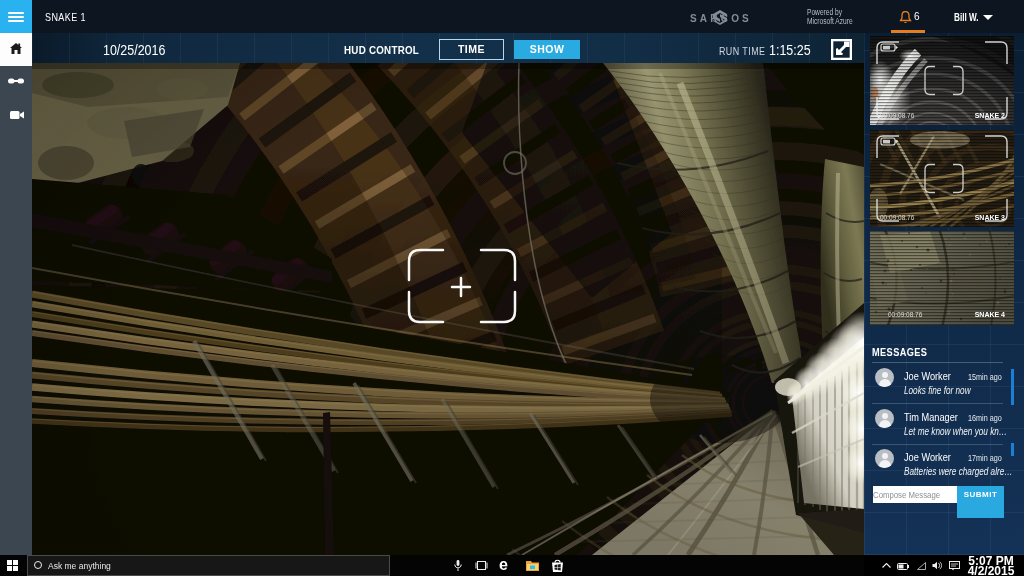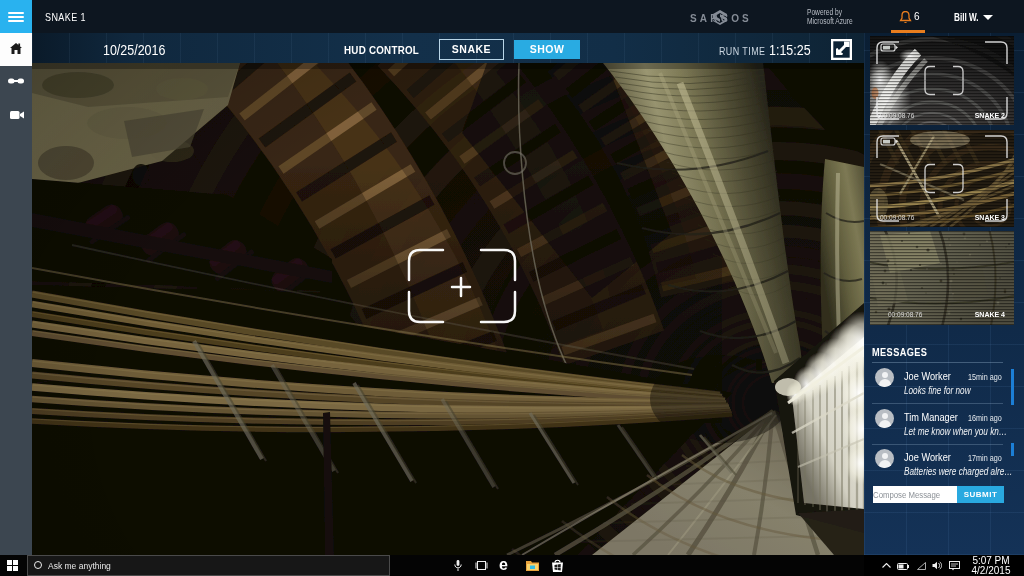--- a/index.html
+++ b/index.html
@@ -52,29 +52,29 @@
   .avatar { position:absolute; width:19px; height:19px; border-radius:50%; background:#b9bec4; overflow:hidden; }
   .avatar:before { content:""; position:absolute; left:6.5px; top:3.5px; width:6px; height:6px; border-radius:50%; background:#f2f3f4; }
   .avatar:after { content:""; position:absolute; left:3.5px; top:10.5px; width:12px; height:9px; border-radius:6px 6px 0 0; background:#f2f3f4; }
   .mname { position:absolute; color:#fff; font-size:11.5px; white-space:nowrap; transform:scaleX(0.8); transform-origin:0 0; }
   .mago { position:absolute; color:#e8ecf0; font-size:8.5px; white-space:nowrap; transform:scaleX(0.85); transform-origin:0 0; }
   .mtext { position:absolute; color:#f0f2f4; font-size:10px; font-style:italic; white-space:nowrap; transform:scaleX(0.82); transform-origin:0 0; }
   .msep2 { position:absolute; height:1px; background:rgba(160,190,215,0.28); width:131px; left:872px; }
   .scrollb { position:absolute; left:1011px; width:3px; background:#1c7fd6; }
 
   .composetxt { white-space:nowrap; transform:scaleX(0.82); transform-origin:0 8px; } .compose { left:873px; top:486px; width:84px; height:17px; background:#fff; color:#8b9096; font-size:9.5px; line-height:17px; padding-left:0; white-space:nowrap; }
-  .submit { left:957px; top:486px; width:47px; height:17px; background:#29a9e0; color:#fff; font-size:8px; font-weight:bold; text-align:center; line-height:17px; letter-spacing:0.5px; }
+  .submit { left:957px; top:486px; width:47px; height:32px; background:#29a9e0; color:#fff; font-size:8px; font-weight:bold; text-align:center; line-height:17px; letter-spacing:0.5px; }
 
   
   .taskbar { left:0; top:555px; width:864px; height:21px; background:#040404; }
   .searchbox { position:absolute; left:27px; top:0px; width:363px; height:21px; background:#171717; border:1px solid #4a4a4a; }
   .askme { position:absolute; left:20px; top:5px; color:#e8e8e8; font-size:8.5px; }
   .cortana { position:absolute; left:6px; top:5px; width:8px; height:8px; border:1.2px solid #eee; border-radius:50%; }
   .tray { color:#e8e8e8; }
-  .clock { position:absolute; left:966px; top:1px; width:50px; color:#fff; font-size:10px; text-align:center; line-height:10px; }
+  .clock { position:absolute; left:966px; top:1px; width:50px; color:#fff; font-size:12px; text-align:center; line-height:10px;font-weight:bold; }
 </style>
 </head>
 <body>
 
 <div class="abs topbar"></div>
 <div class="abs menubtn">
   <span class="bar" style="top:12px"></span>
     <span class="bar" style="top:16px"></span>
     <span class="bar" style="top:20px"></span>
 </div>
@@ -94,21 +94,21 @@
 <div class="abs bellline"></div>
 <div class="abs billw">Bill W.</div>
 <div class="abs caret"></div>
 
 <div class="abs hudbar">
     <div class="hudgrid"></div>
   </div>
 <div class="abs datelbl">DATE:</div>
 <div class="abs dateval">10/25/2016</div>
 <div class="abs hudctl">HUD CONTROL</div>
-<div class="abs showbtn">SNAKE</div>
+<div class="abs showbtn">TIME</div>
 <div class="abs hidebtn">SHOW</div>
 <div class="abs runtimelbl">RUN TIME</div>
 <div class="abs runtimeval">1:15:25</div>
 <svg class="abs" style="left:831px; top:39px;" width="21" height="21" viewBox="0 0 21 21">
   <rect x="1" y="1" width="19" height="19" fill="#0d2235" stroke="#fff" stroke-width="2.6"></rect>
   <rect x="13" y="2.5" width="5.5" height="5.5" fill="#fff"></rect>
   <path d="M13.5 7.5 L9 12 M6 15 L6 9.5 L6 15 L11.5 15 Z" stroke="#fff" stroke-width="2" fill="#fff"></path>
   <path d="M6 15 L6 9 L8 11 L13 6 L15 8 L10 13 L12 15 Z" fill="#fff"></path>
 </svg>
 

